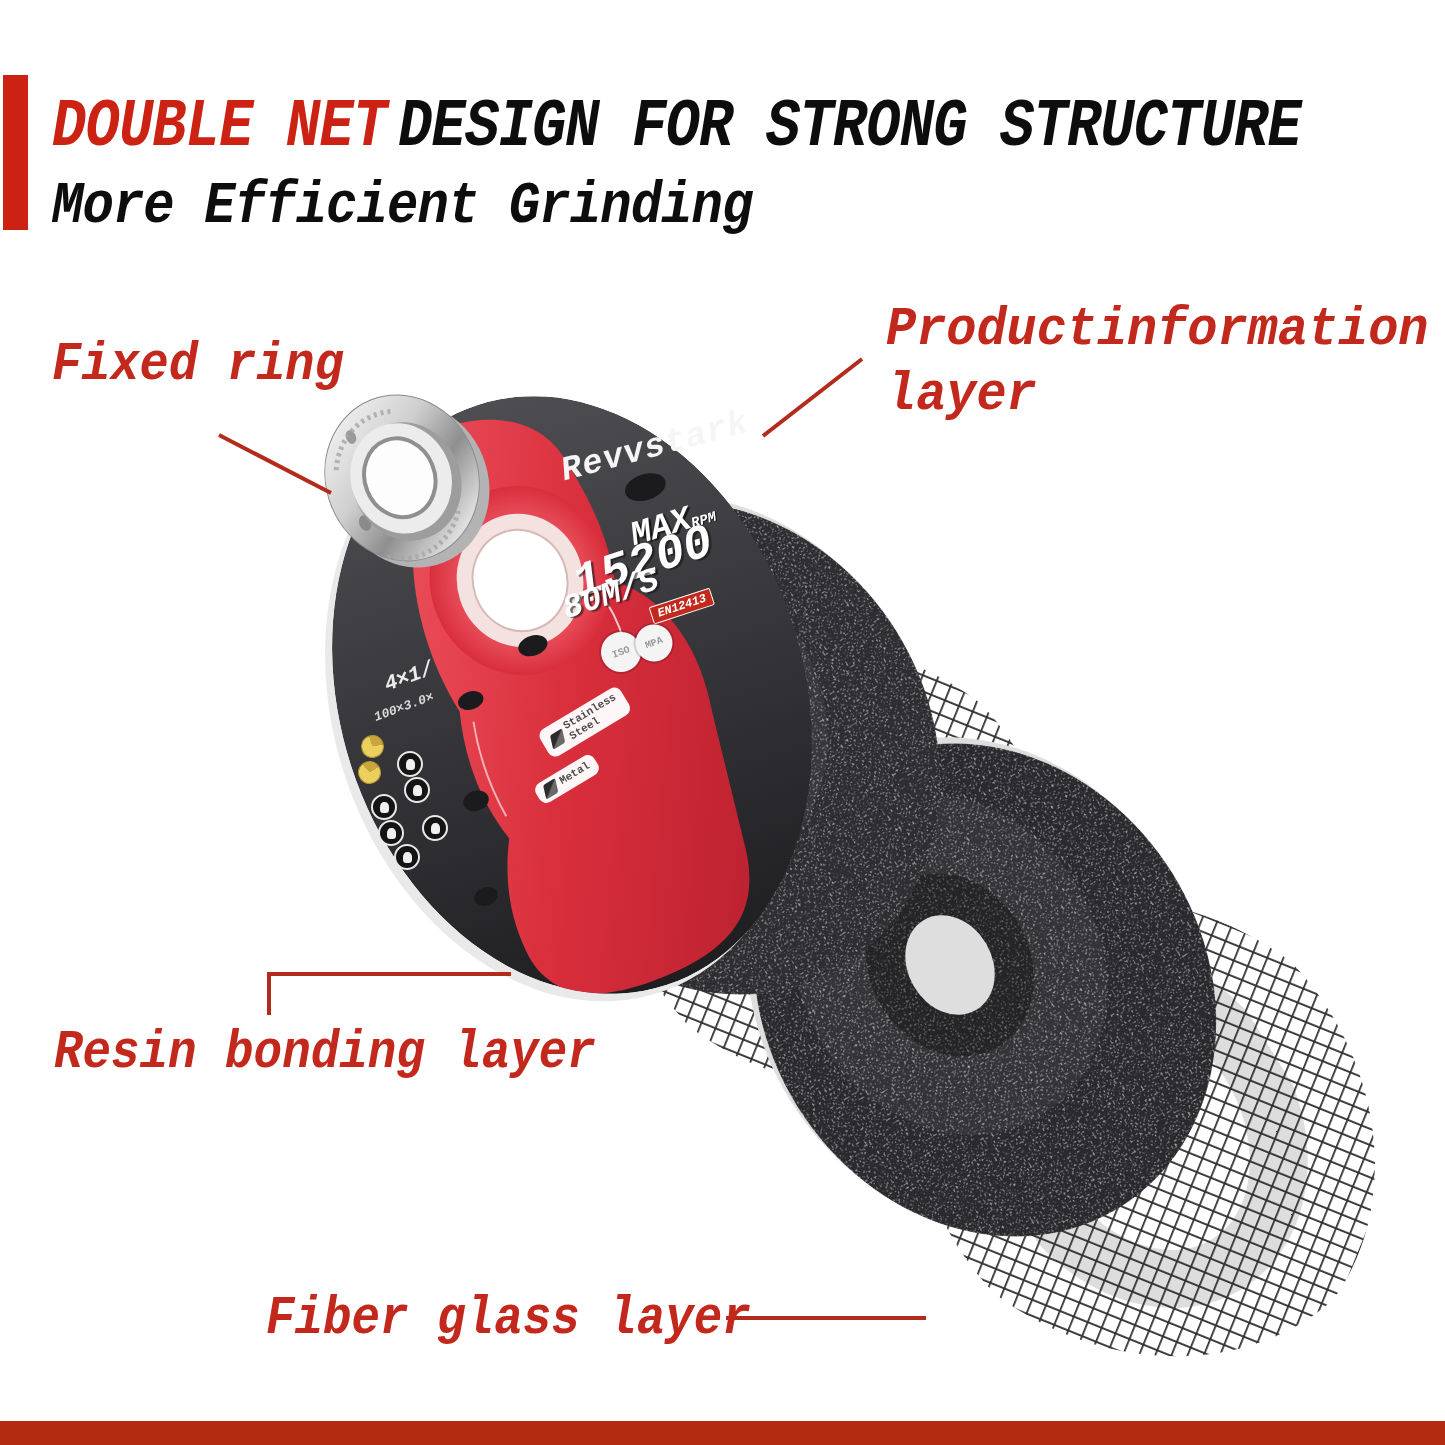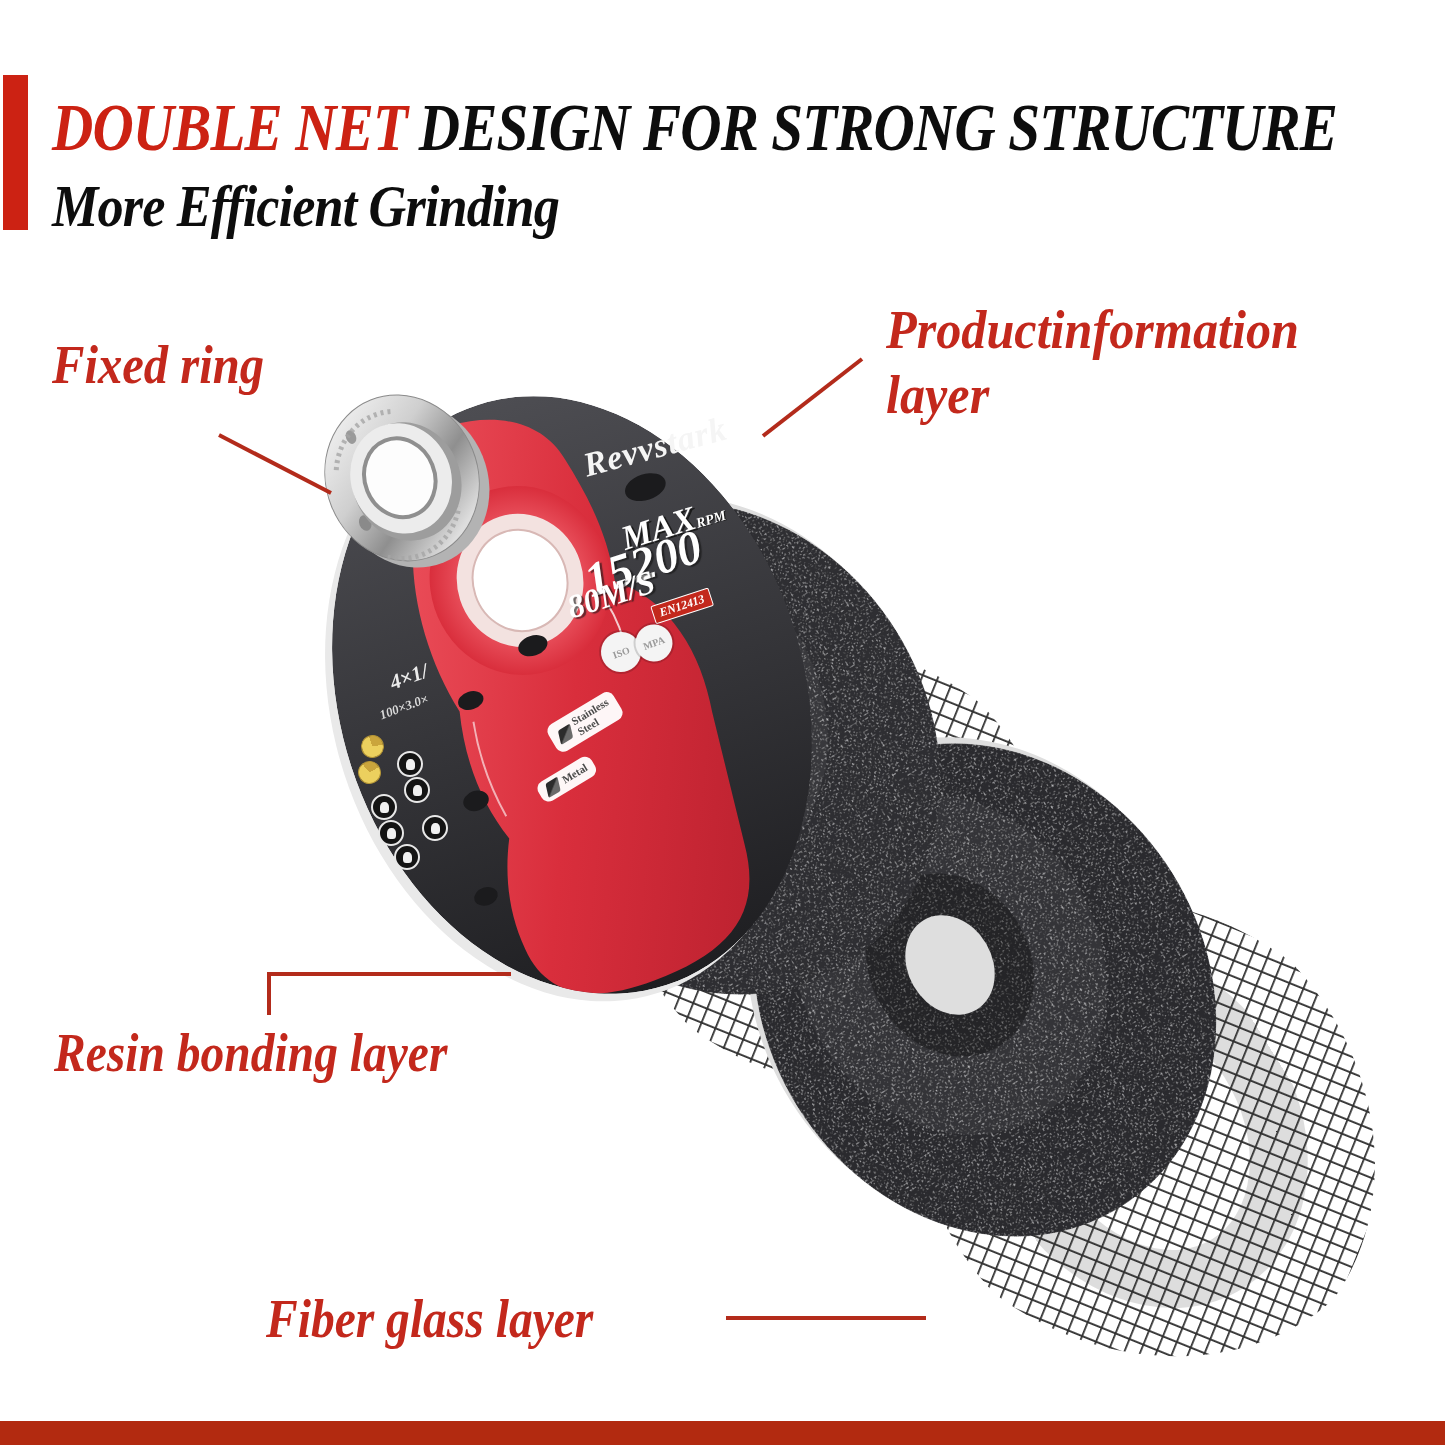--- a/index.html
+++ b/index.html
@@ -1,17 +1,17 @@
 <!DOCTYPE html>
 <html><head>
 <meta charset="utf-8">
 <style>
   html,body{margin:0;padding:0;background:#fff;}
   #stage{position:relative;width:1445px;height:1445px;overflow:hidden;background:#fff;
-         font-family:Liberation Serif, serif;}
+         font-family:Liberation Mono, monospace;}
   #scene{position:absolute;left:0;top:0;width:1445px;height:1445px;z-index:1;}
   .abs{position:absolute;}
   
   .accent-bar{left:3px;top:75px;width:25px;height:155px;background:#cc2213;}
   .title{left:52px;top:88px;white-space:nowrap;font-weight:bold;font-style:italic;
          font-size:68px;letter-spacing:-1px;transform:scaleX(.84);transform-origin:left top;color:#0d0d0d;}
   .title .hl{color:#cc2213;margin-right:14px;}
   .subtitle{left:52px;top:172px;white-space:nowrap;font-weight:bold;font-style:italic;
          font-size:60px;letter-spacing:-1px;transform:scaleX(.87);transform-origin:left top;color:#0d0d0d;}
   

